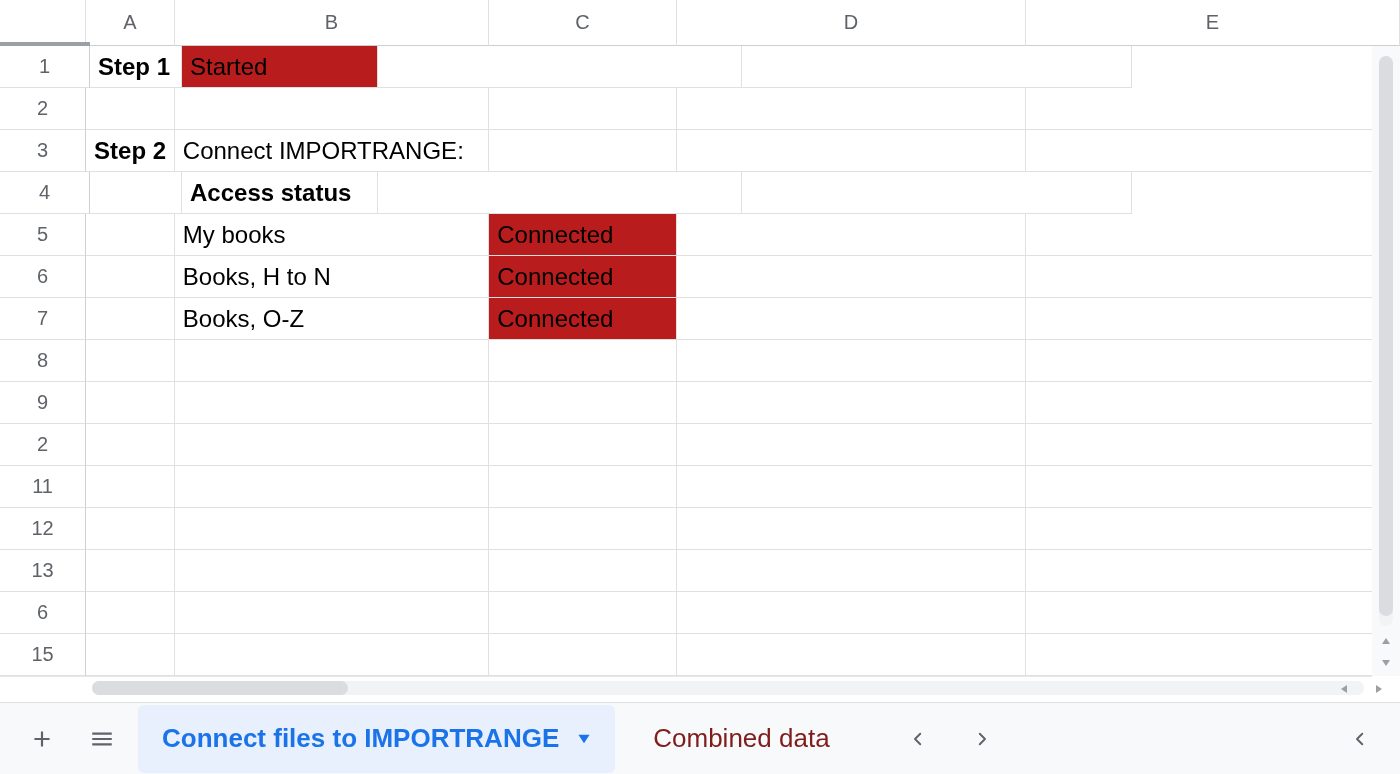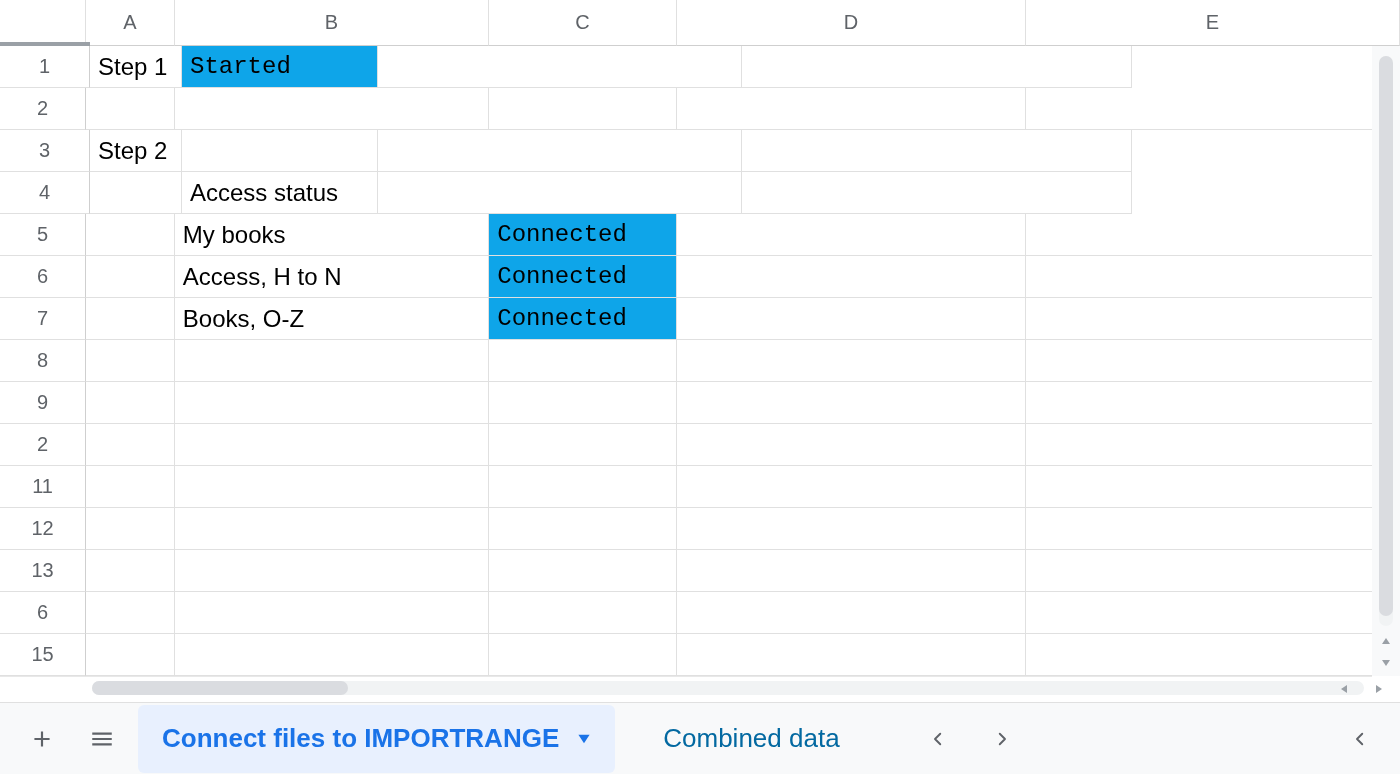--- a/index.html
+++ b/index.html
@@ -70,22 +70,22 @@
   .cell {
     height: 42px;
     border-right: 1px solid #e0e0e0;
     border-bottom: 1px solid #e0e0e0;
     padding: 0 8px;
     display: flex; align-items: center;
     font-size: 24px;
     overflow: hidden;
     white-space: nowrap;
   }
-  .cell.bold { font-weight: 400; }
-  .cell.green { background: #0ea5e9; font-family: Liberation Mono, monospace; }
+  .cell.bold { font-weight: 700; }
+  .cell.green { background: #b91c1c; }
 
   
   .hscroll {
     position: absolute;
     left: 0; right: 28px;
     top: 676px;
     height: 24px;
     background: #fff;
     border-top: 1px solid #e8e8e8;
   }
@@ -169,31 +169,31 @@
     margin-right: 12px;
   }
   .tb-plus svg, .tb-menu svg, .tb-caret svg { display:block; }
 
   .tab {
     height: 68px;
     padding: 14px 24px;
     display: flex; align-items: center;
     font-size: 26px;
     border-radius: 6px;
-    margin-right: 24px;
+    margin-right: 14px;
     cursor: pointer;
   }
   .tab.active {
     background: #e8f0fe;
     color: #1a73e8;
     font-weight: 700;
   }
   .tab.active .tab-caret { margin-left: 18px; color:#1a73e8; display:flex; }
   .tab.inactive {
-    color: #0369a1;
+    color: #7f1d1d;
     background: transparent;
     justify-content: center;
   }
 
   .tabnav {
     display: flex; align-items: center;
     margin-left: 18px;
   }
   .tabnav .navbtn {
     width: 48px; height: 48px;
@@ -240,20 +240,21 @@
       <div class="cell col-a"></div>
       <div class="cell col-b"></div>
       <div class="cell col-c"></div>
       <div class="cell col-d"></div>
       <div class="cell col-e"></div>
     </div>
 
     <div class="row">
       <div class="rowh">3</div>
       <div class="cell col-a bold">Step 2</div>
+      <div class="cell col-b">Connect IMPORTRANGE:</div>
       <div class="cell col-c"></div>
       <div class="cell col-d"></div>
       <div class="cell col-e"></div>
     </div>
 
     <div class="row">
       <div class="rowh">4</div>
       <div class="cell col-a"></div>
       <div class="cell col-c bold">Access status</div>
       <div class="cell col-d"></div>
@@ -265,21 +266,21 @@
       <div class="cell col-a"></div>
       <div class="cell col-b">My books</div>
       <div class="cell col-c green">Connected</div>
       <div class="cell col-d"></div>
       <div class="cell col-e"></div>
     </div>
 
     <div class="row">
       <div class="rowh">6</div>
       <div class="cell col-a"></div>
-      <div class="cell col-b">Access, H to N</div>
+      <div class="cell col-b">Books, H to N</div>
       <div class="cell col-c green">Connected</div>
       <div class="cell col-d"></div>
       <div class="cell col-e"></div>
     </div>
 
     <div class="row">
       <div class="rowh">7</div>
       <div class="cell col-a"></div>
       <div class="cell col-b">Books, O-Z</div>
       <div class="cell col-c green">Connected</div>

